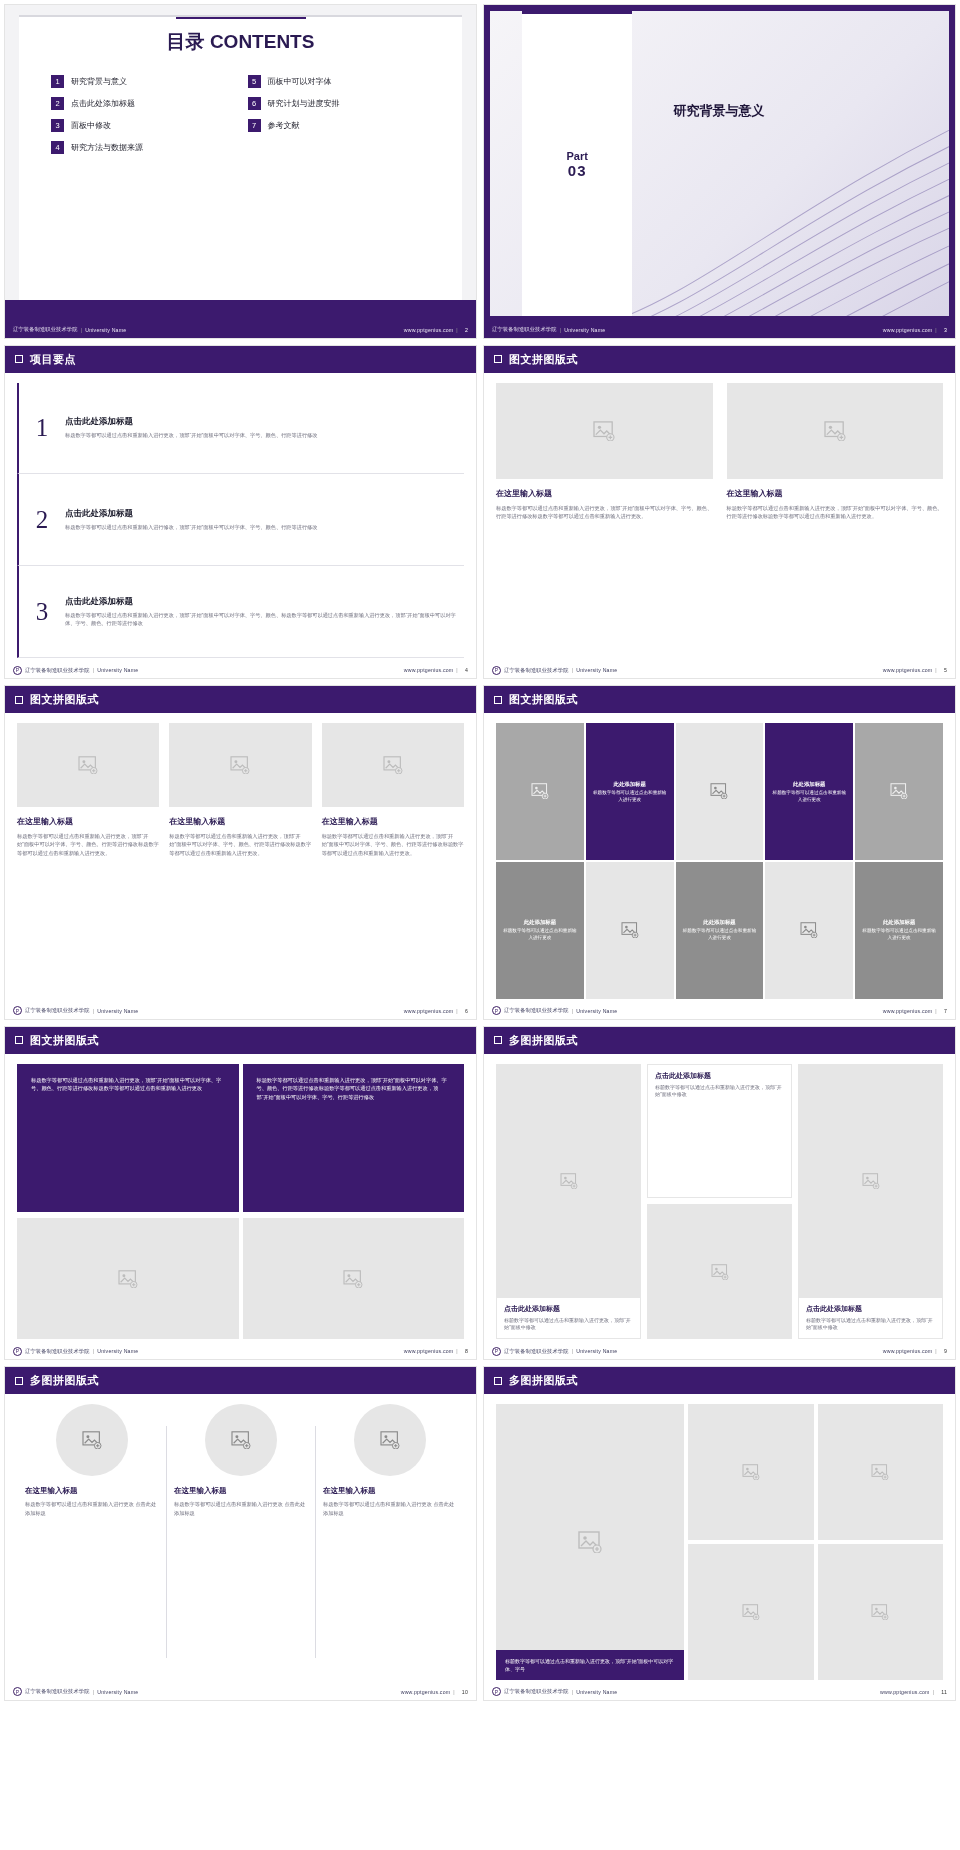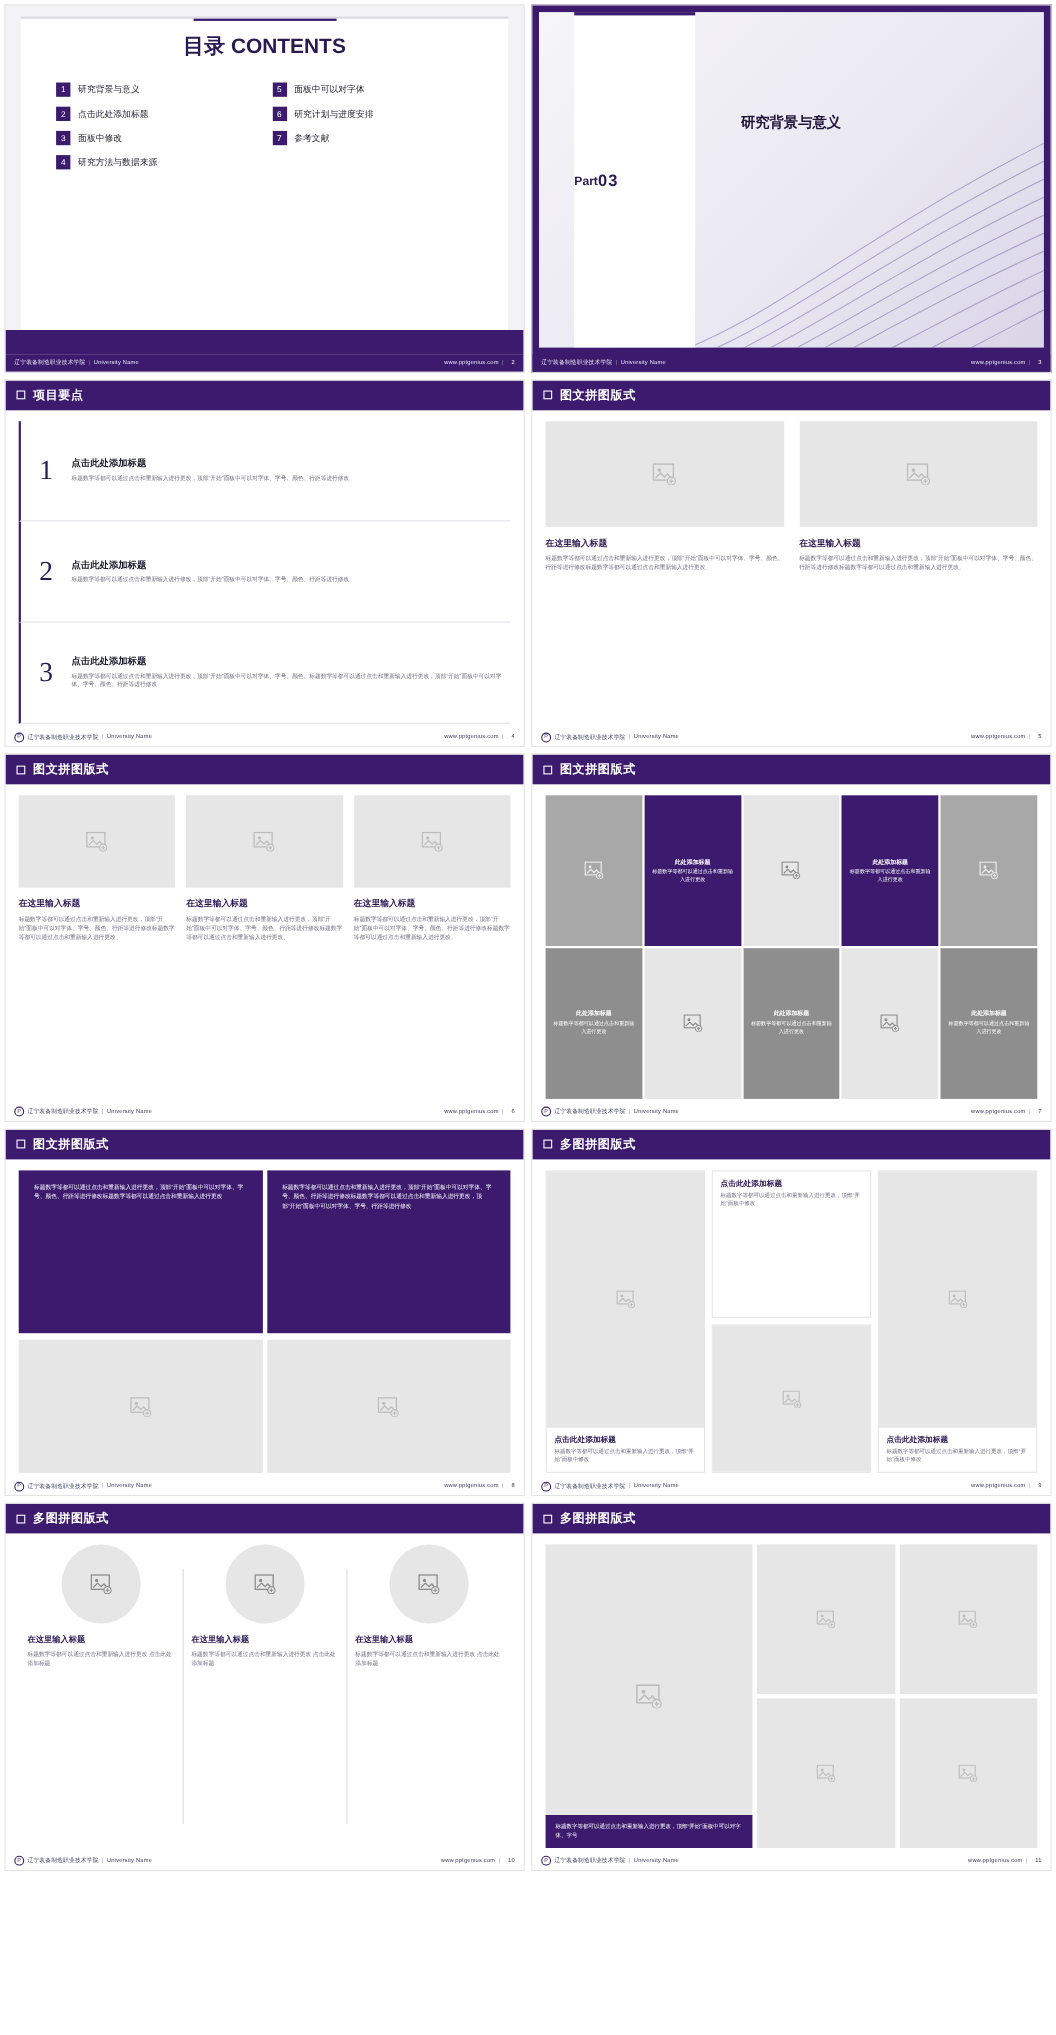--- a/index.html
+++ b/index.html
@@ -120,22 +120,23 @@
     right: -10%; bottom: -20%;
     width: 86%; height: 110%;
     opacity: .85;
   }
   .part-white {
     position: absolute;
     left: 7%; top: 0; bottom: 0;
     width: 24%;
     background: #fff;
     display: flex;
-    flex-direction: row;
+    flex-direction: column;
     align-items: center;
+    justify-content: center;
     border-top: 3px solid #3c1a6e;
   }
   .part-white .p-word { font-size: 11px; font-weight: bold; color: #2a1a52; }
   .part-white .p-num { font-size: 15px; font-weight: bold; color: #2a1a52; letter-spacing: 1px; }
   .part-title {
     position: absolute;
     left: 40%;
     top: 30%;
     font-size: 13px;
     font-weight: bold;

